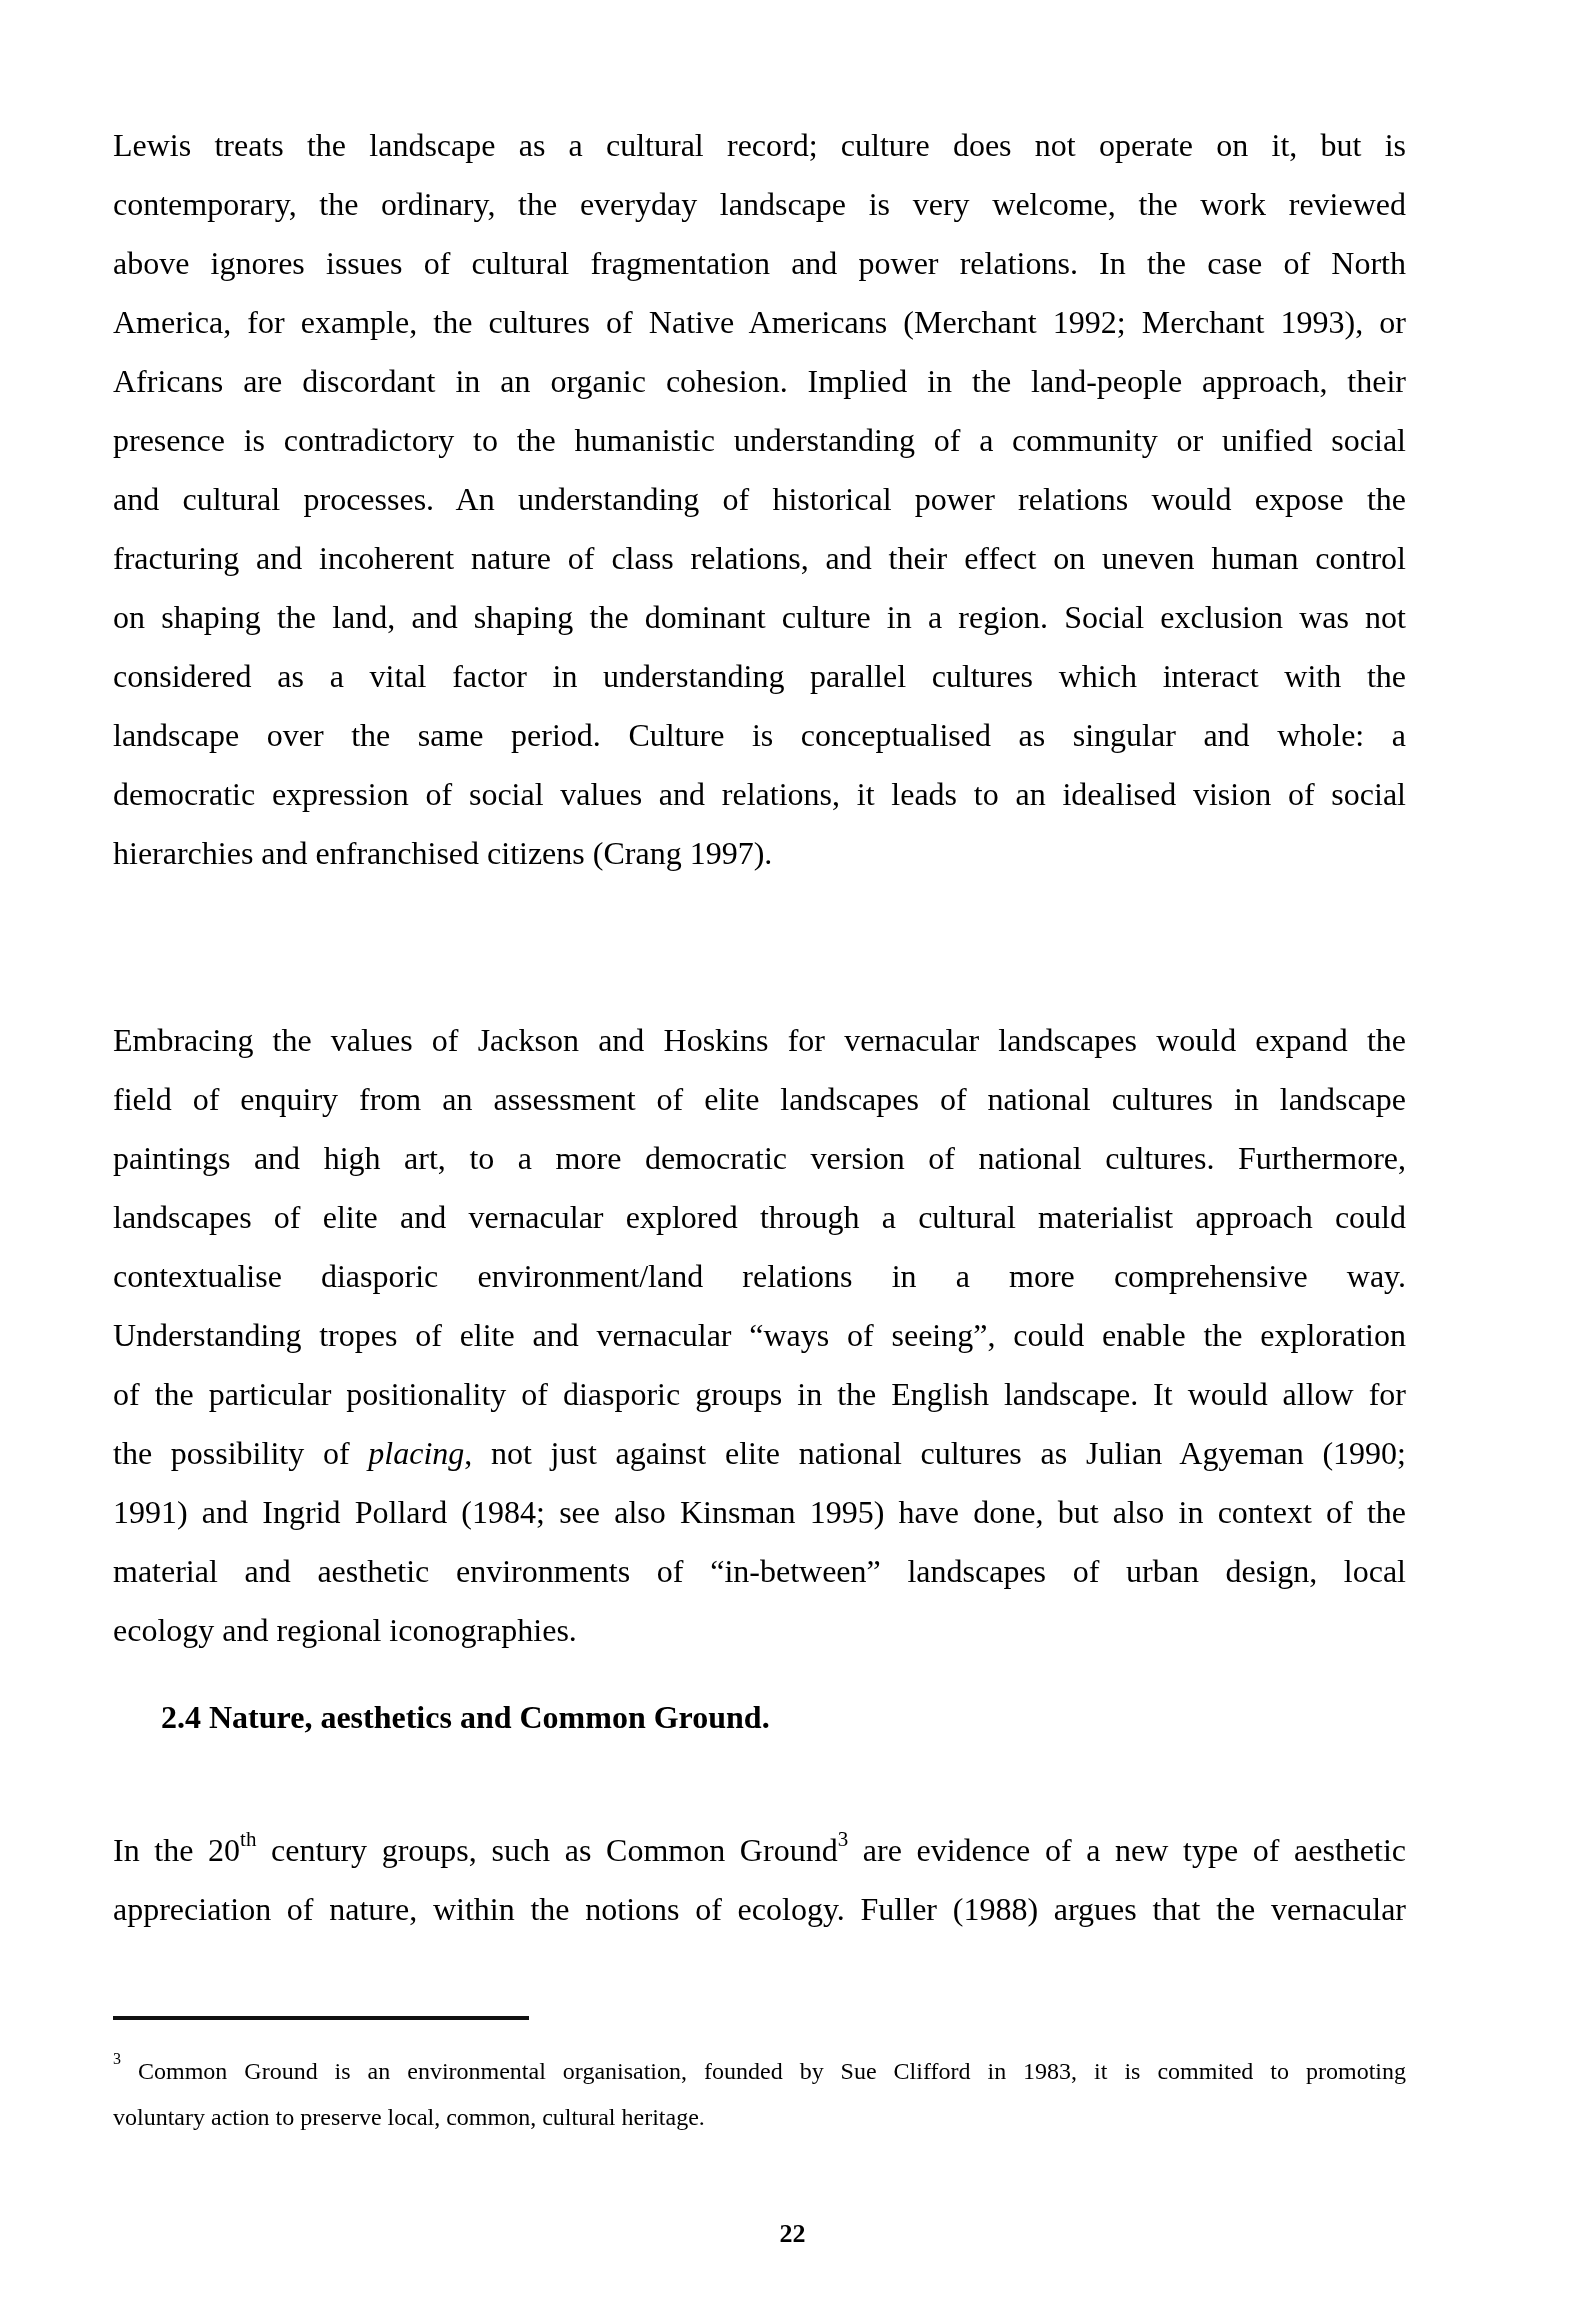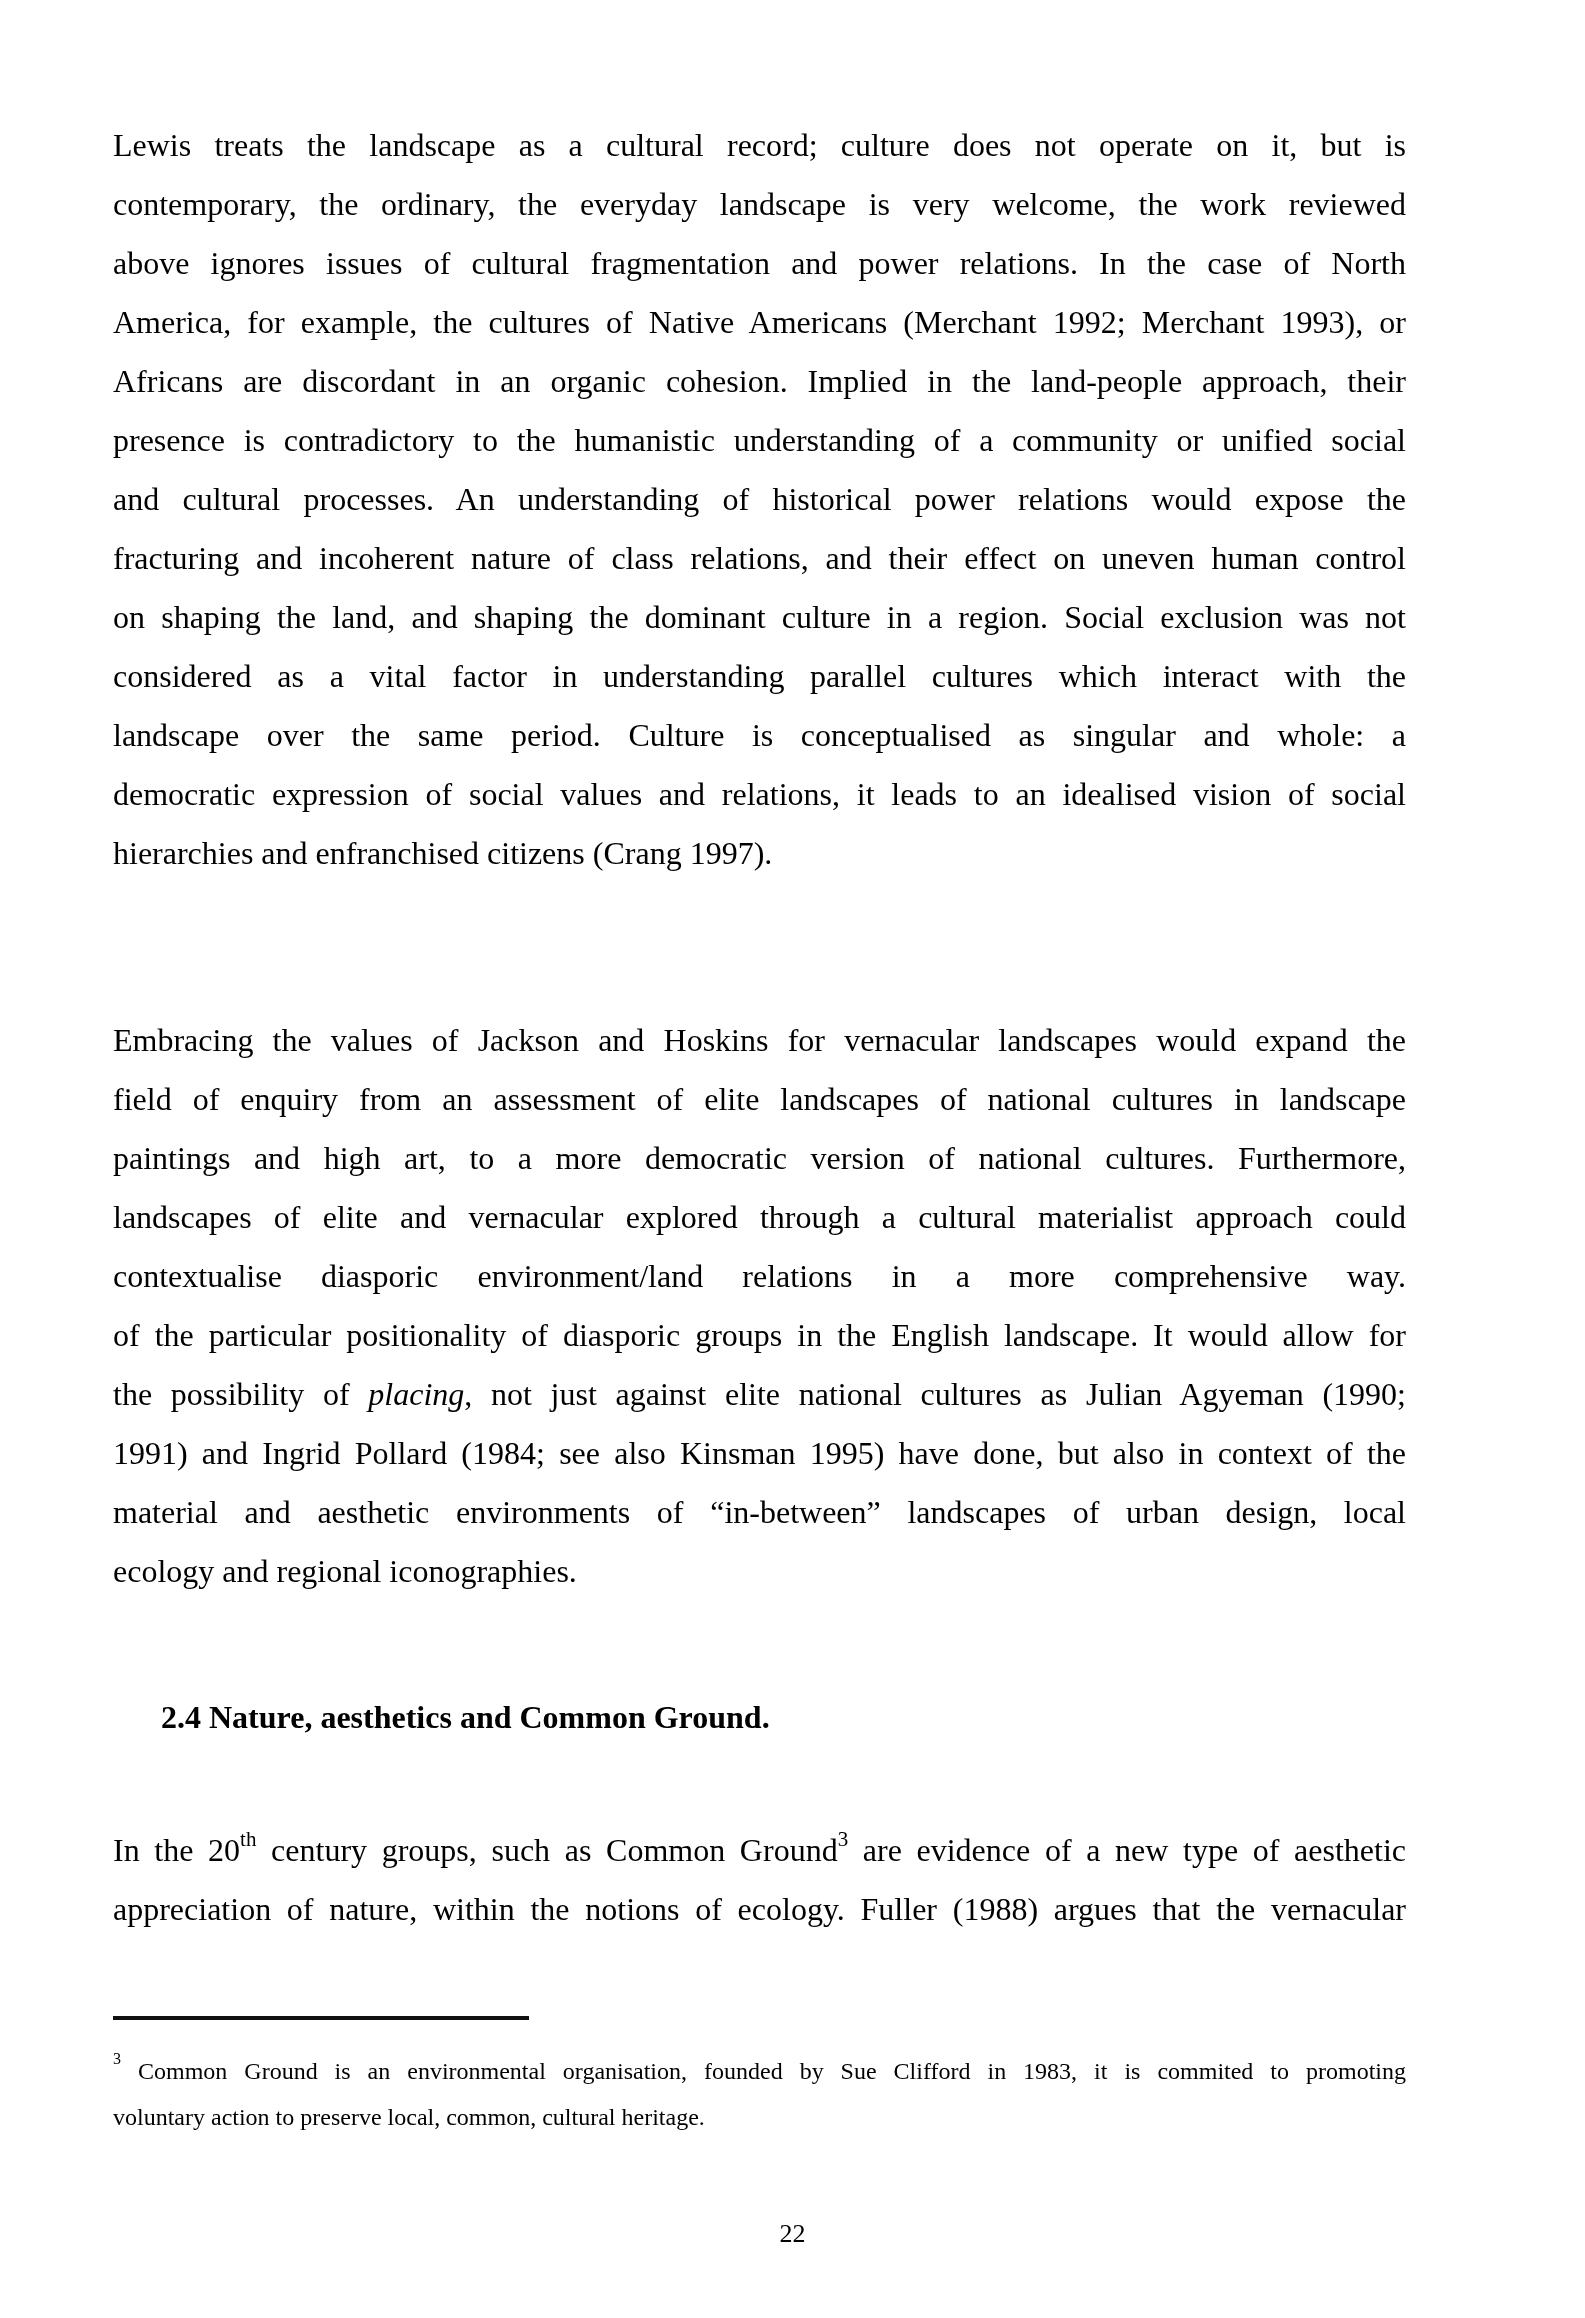--- a/index.html
+++ b/index.html
@@ -14,21 +14,21 @@
   #p2 { top: 1011px; }
   #heading { position: absolute; left: 113px; top: 1696px; font-size: 32px; font-weight: bold; line-height: 43px; margin-left: 48px; }
   #p3 { top: 1821px; }
   sup { font-size: 21px; line-height: 0; position: relative; top: -2.9px; vertical-align: super; }
   .rule { position: absolute; left: 113px; top: 2016px; width: 416px; height: 3.6px; background: #111; }
   #fn { position: absolute; left: 113px; top: 2048px; width: 1293px; font-size: 24px; }
   #fn .fline { display: block; height: 46px; line-height: 46px; white-space: nowrap; }
   #fn .fline .j { display: inline-block; width: 1293px; text-align: justify; text-align-last: justify; white-space: normal; }
   #fn .fline.last .j { text-align-last: left; }
   #fn sup { font-size: 16px; top: -5.7px; }
-  #pagenum { position: absolute; left: 0; width: 1585px; top: 2219px; text-align: center; font-size: 26px; font-weight: normal; }
+  #pagenum { position: absolute; left: 0; width: 1585px; top: 2219px; text-align: center; font-size: 26px; font-weight: bold; }
   em { font-style: italic; }
 </style>
 </head>
 <body>
 
 <div class="page">
 
   <div class="block" id="p1">
     <span class="line"><span class="j">Lewis treats the landscape as a cultural record; culture does not operate on it, but is</span></span>
     <span class="line"><span class="j">contemporary, the ordinary, the everyday landscape is very welcome, the work reviewed</span></span>
@@ -44,20 +44,21 @@
     <span class="line"><span class="j">democratic expression of social values and relations, it leads to an idealised vision of social</span></span>
     <span class="line last"><span class="j">hierarchies and enfranchised citizens (Crang 1997).</span></span>
   </div>
 
   <div class="block" id="p2">
     <span class="line"><span class="j">Embracing the values of Jackson and Hoskins for vernacular landscapes would expand the</span></span>
     <span class="line"><span class="j">field of enquiry from an assessment of elite landscapes of national cultures in landscape</span></span>
     <span class="line"><span class="j">paintings and high art, to a more democratic version of national cultures. Furthermore,</span></span>
     <span class="line"><span class="j">landscapes of elite and vernacular explored through a cultural materialist approach could</span></span>
     <span class="line"><span class="j">contextualise diasporic environment/land relations in a more comprehensive way.</span></span>
+    <span class="line"><span class="j">Understanding tropes of elite and vernacular “ways of seeing”, could enable the exploration</span></span>
     <span class="line"><span class="j">of the particular positionality of diasporic groups in the English landscape. It would allow for</span></span>
     <span class="line"><span class="j"><span>the possibility of </span><em>placing</em><span>, not just against elite national cultures as Julian Agyeman (1990;</span></span></span>
     <span class="line"><span class="j">1991) and Ingrid Pollard (1984; see also Kinsman 1995) have done, but also in context of the</span></span>
     <span class="line"><span class="j">material and aesthetic environments of “in-between” landscapes of urban design, local</span></span>
     <span class="line last"><span class="j">ecology and regional iconographies.</span></span>
   </div>
 
   <div id="heading">2.4 Nature, aesthetics and Common Ground.</div>
 
   <div class="block" id="p3">

